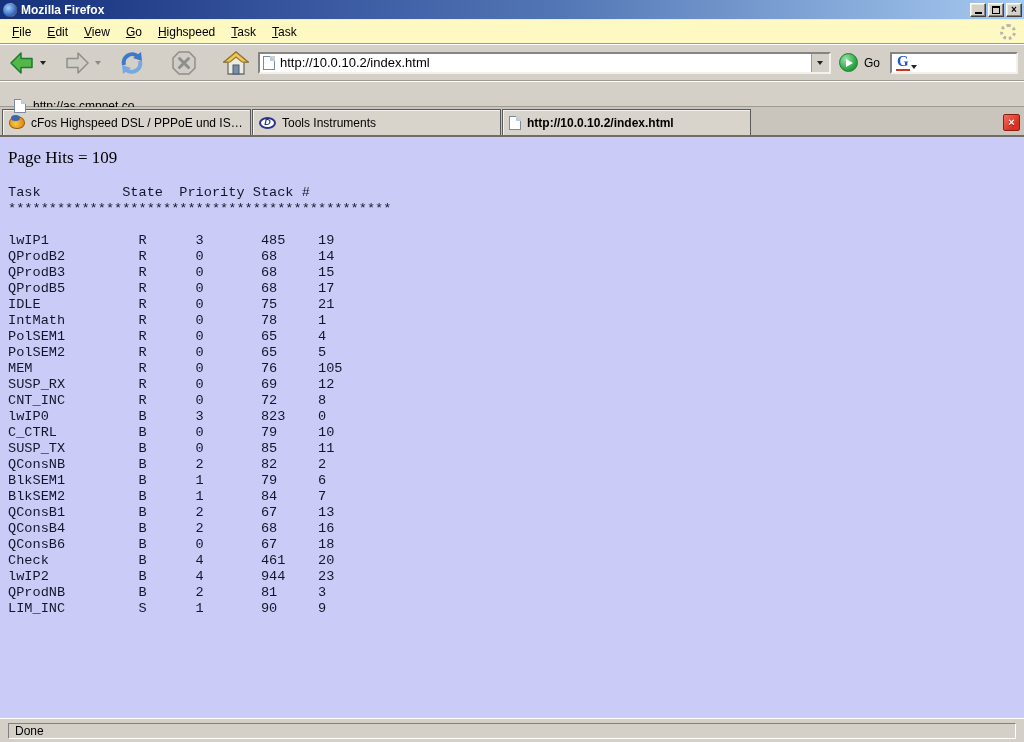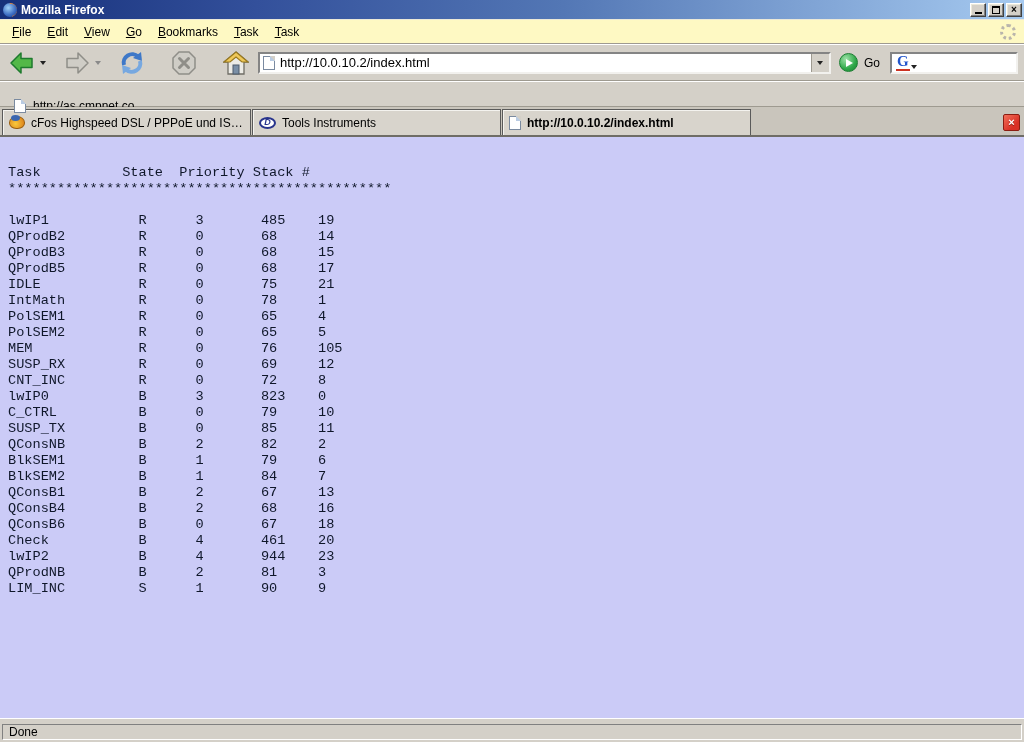--- a/index.html
+++ b/index.html
@@ -116,21 +116,21 @@
   .icon24 { width:26px; height:26px; display:block; }
 
   
   .content { flex:1; background:#CBCBF7; overflow:hidden; padding:11px 0 0 8px; }
   .page-hits { font-family:"Liberation Serif", serif; font-size:17px; color:#000; }
   .task-table { margin-top:17px; font-family:"Liberation Mono", monospace;
     font-size:13.6px; line-height:16px; color:#0f172a; white-space:pre; }
 
   
   .statusbar { height:24px; flex:0 0 24px; background:#D4D0C8; border-top:1px solid #fff;
-    display:flex; align-items:flex-end; padding:2px; }
+    display:flex; align-items:center; padding:8px; }
   .status-panel { flex:1; border:1px solid; border-color:#808080 #fff #fff #808080;
     display:flex; align-items:center; padding-left:6px; font-size:12px; color:#000; }
 </style>
 </head>
 <body>
 
 <div class="window">
 
   <div class="titlebar">
     <span class="ff-logo"></span>
@@ -142,21 +142,21 @@
         <span class="glyph-restore"></span>
       </span>
     <span class="winbtn">×</span>
   </div>
 
   <div class="menubar">
     <span class="menu-item">File</span>
     <span class="menu-item">Edit</span>
     <span class="menu-item">View</span>
     <span class="menu-item">Go</span>
-    <span class="menu-item">Bookmarks</span>
+    <span class="menu-item">Highspeed</span>
     <span class="menu-item">Task</span>
     <span class="menu-item">Task</span>
     <span class="throbber"></span>
   </div>
 
   <div class="navbar">
     <span class="navbtn">
       <svg class="icon24" viewBox="0 0 26 26">
         <polygon points="2,13 12,3 12,8.5 23,8.5 23,17.5 12,17.5 12,23" fill="#53B848" stroke="#1E7A2E" stroke-width="1.5" stroke-linejoin="round"></polygon>
       </svg>
@@ -232,20 +232,21 @@
     </div>
     <div class="tab active">
       <span class="page-icon"></span>
       <span class="tab-label">http://10.0.10.2/index.html</span>
     </div>
     <div class="tab-spacer"></div>
     <div class="tab-close">×</div>
   </div>
 
   <div class="content">
+    <div class="page-hits">Page Hits = 109</div>
     <div class="task-table"><div>Task          State  Priority Stack #</div><div>***********************************************</div><div> </div><div>lwIP1           R      3       485    19</div><div>QProdB2         R      0       68     14</div><div>QProdB3         R      0       68     15</div><div>QProdB5         R      0       68     17</div><div>IDLE            R      0       75     21</div><div>IntMath         R      0       78     1</div><div>PolSEM1         R      0       65     4</div><div>PolSEM2         R      0       65     5</div><div>MEM             R      0       76     105</div><div>SUSP_RX         R      0       69     12</div><div>CNT_INC         R      0       72     8</div><div>lwIP0           B      3       823    0</div><div>C_CTRL          B      0       79     10</div><div>SUSP_TX         B      0       85     11</div><div>QConsNB         B      2       82     2</div><div>BlkSEM1         B      1       79     6</div><div>BlkSEM2         B      1       84     7</div><div>QConsB1         B      2       67     13</div><div>QConsB4         B      2       68     16</div><div>QConsB6         B      0       67     18</div><div>Check           B      4       461    20</div><div>lwIP2           B      4       944    23</div><div>QProdNB         B      2       81     3</div><div>LIM_INC         S      1       90     9</div></div>
   </div>
 
   <div class="statusbar">
     <div class="status-panel">Done</div>
   </div>
 
 </div>
 
 </body></html>

